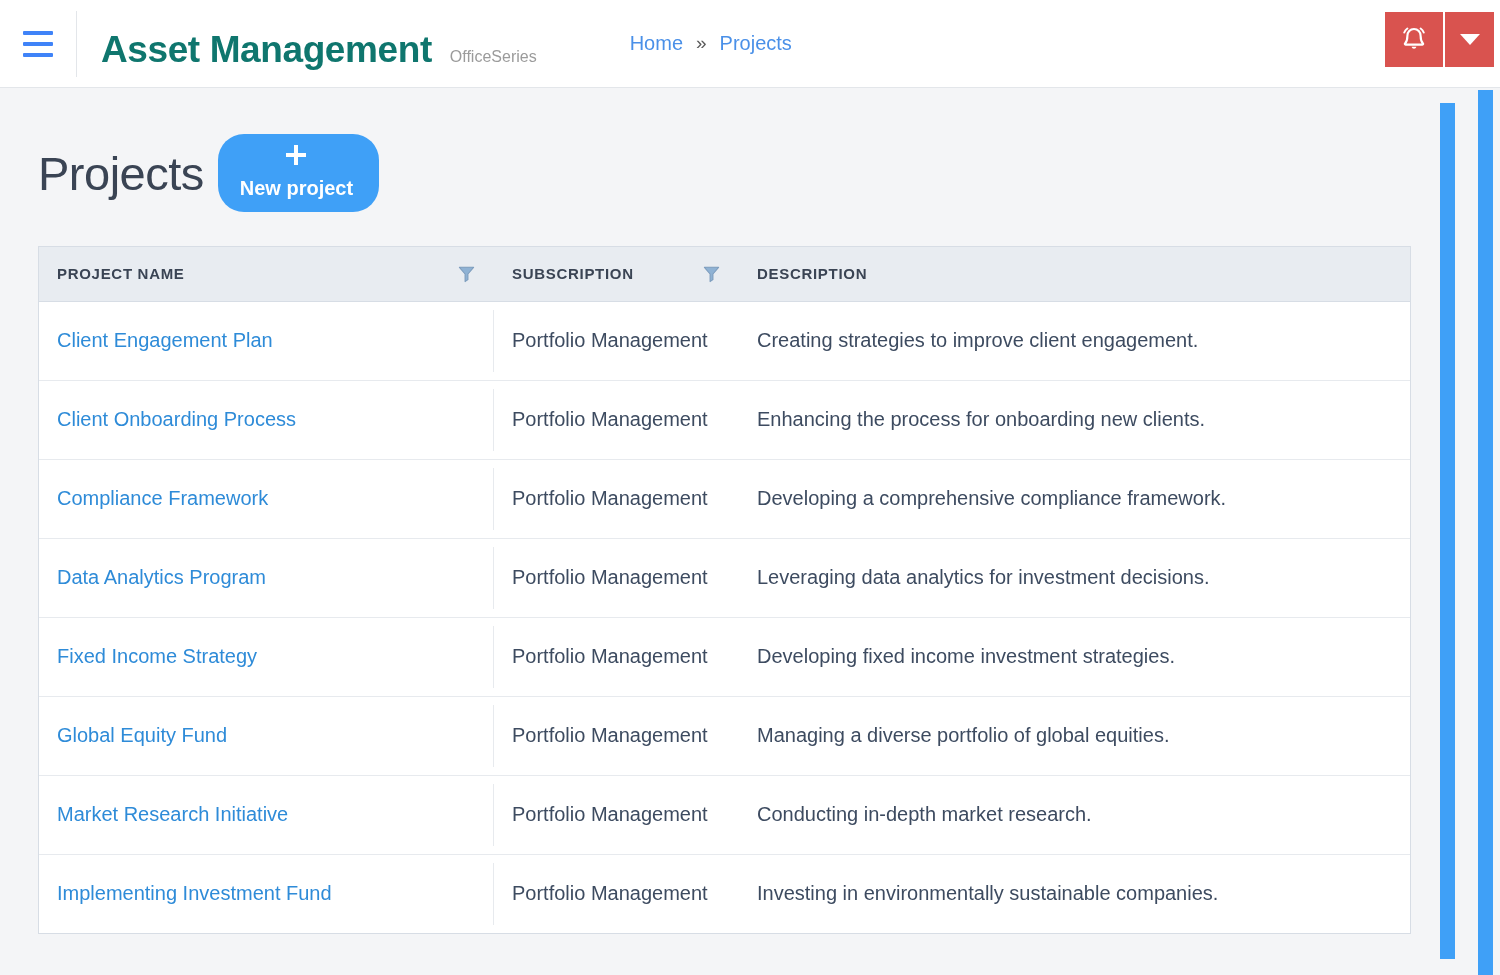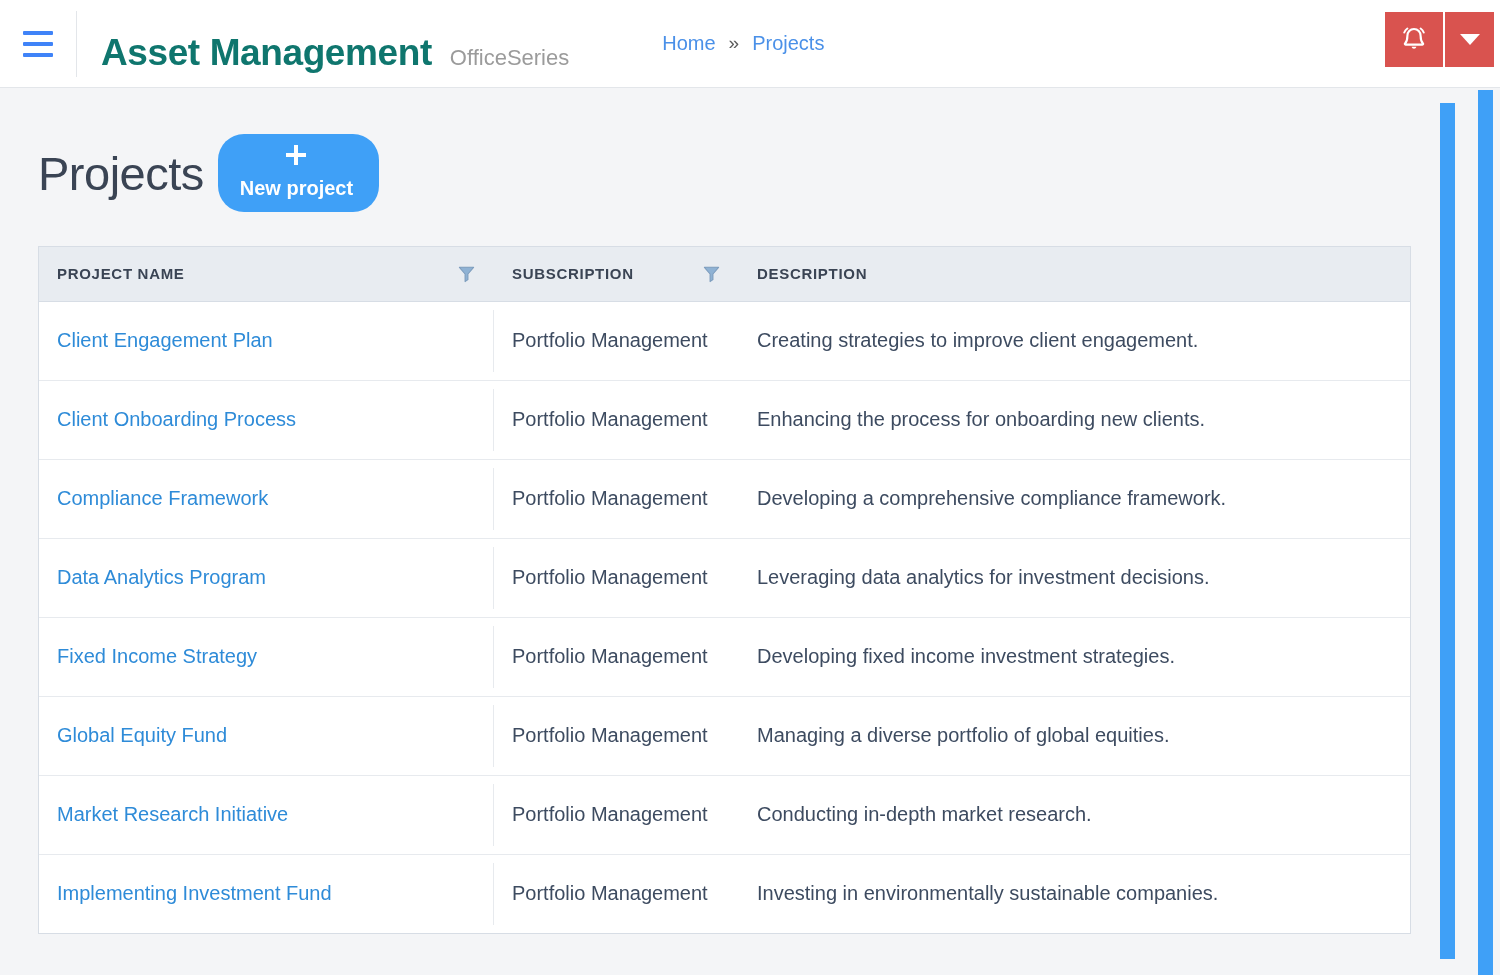--- a/index.html
+++ b/index.html
@@ -53,21 +53,21 @@
     gap: 18px;
   }
   .brand-title {
     font-size: 37px;
     font-weight: bold;
     color: #0f766e;
     letter-spacing: -0.4px;
     white-space: nowrap;
   }
   .brand-sub {
-    font-size: 22px;
+    font-size: 16px;
     color: #9b9b9b;
     white-space: nowrap;
     margin-top: 32px;
   }
 
   .breadcrumb {
     display: flex;
     align-items: flex-start;
     gap: 13px;
     margin-left: 93px;

